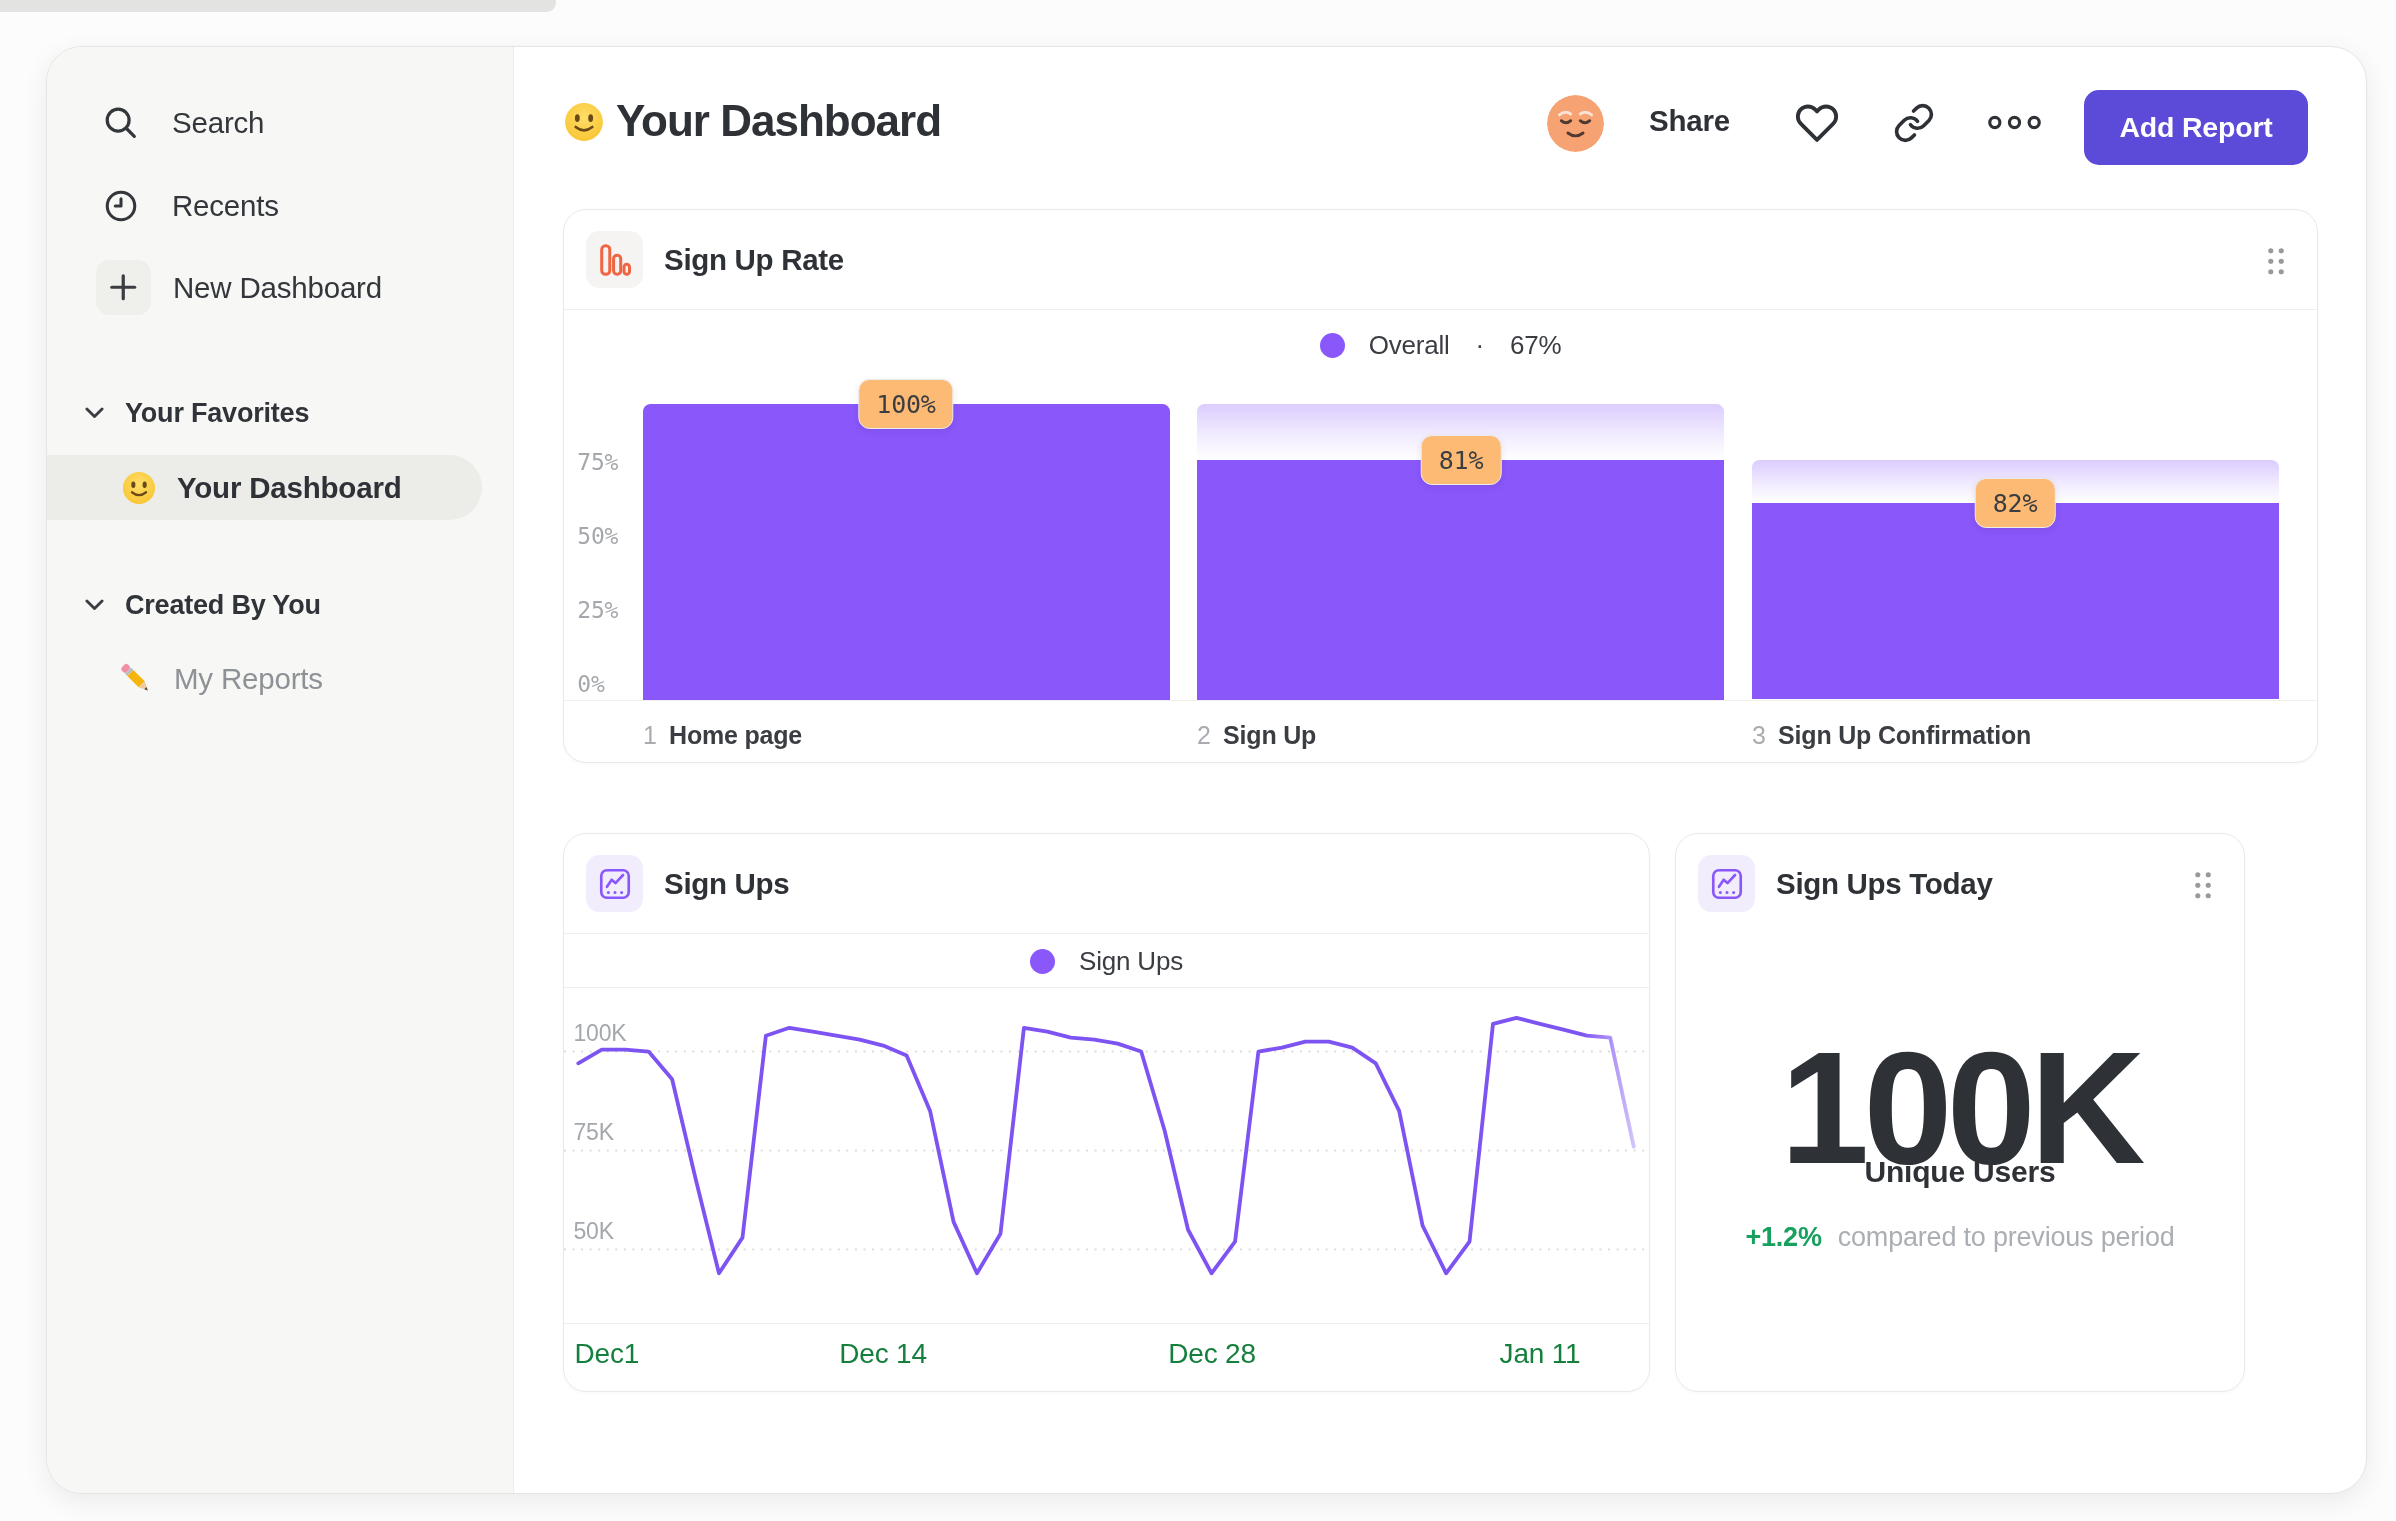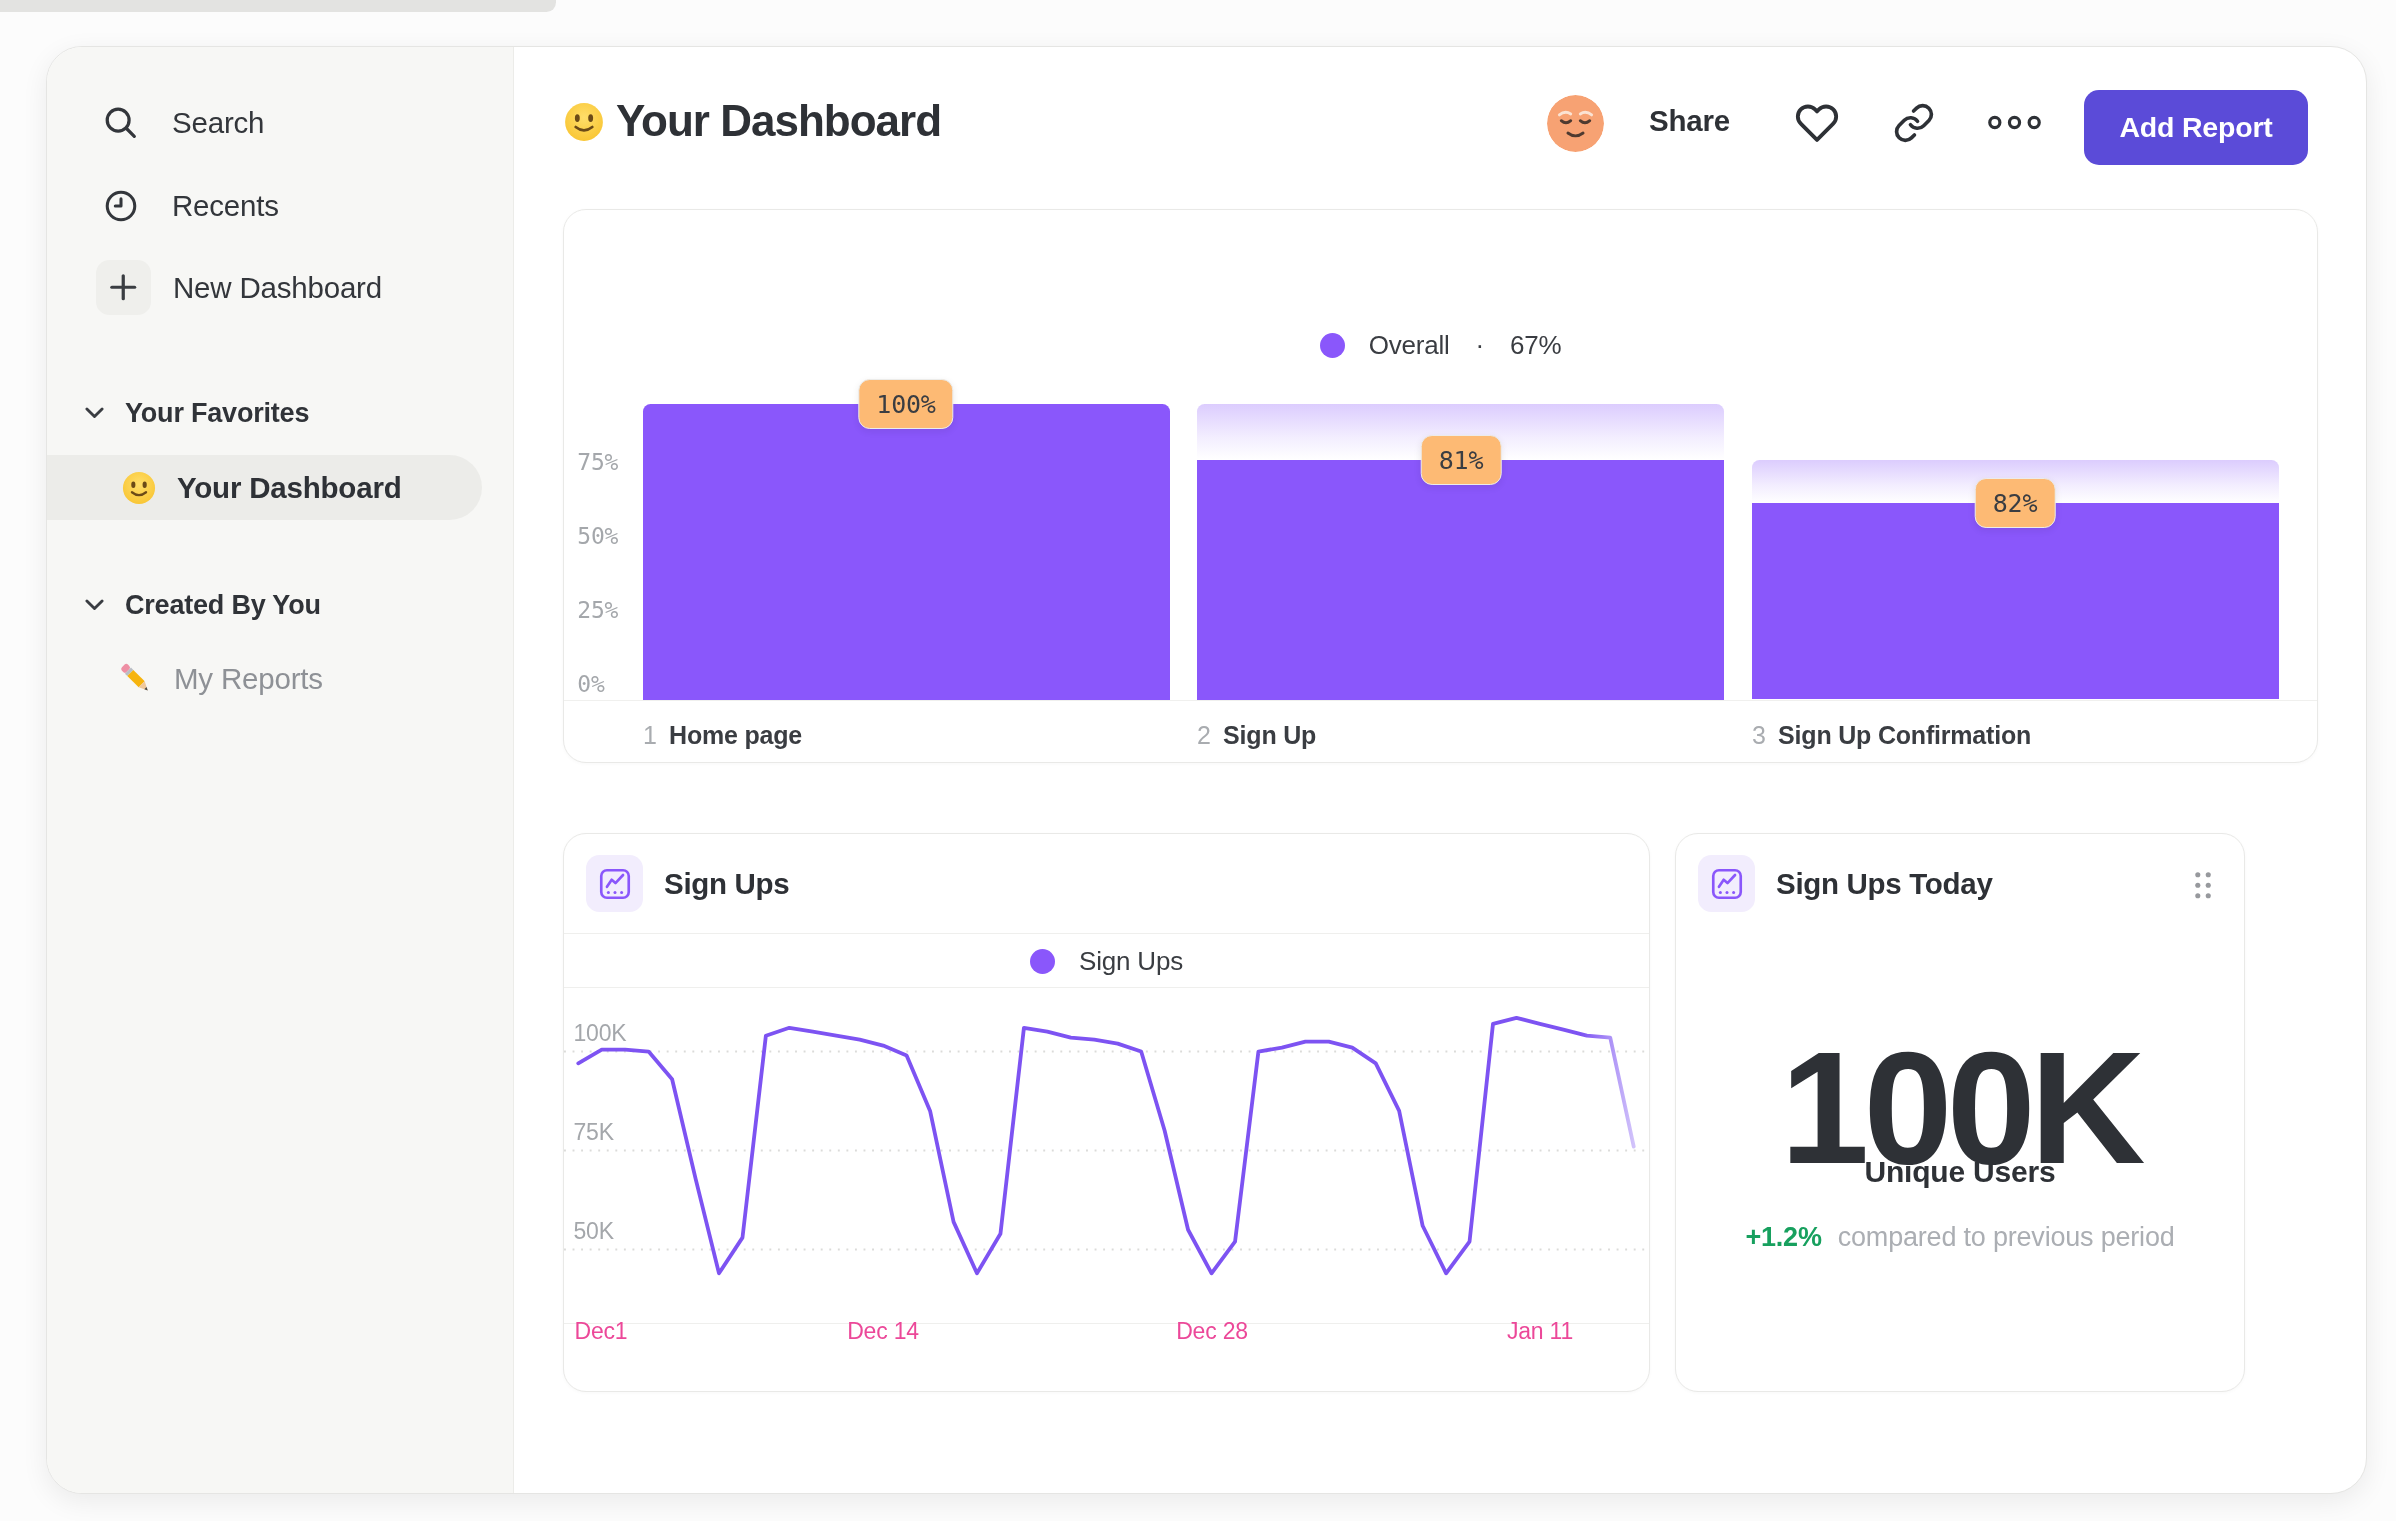--- a/index.html
+++ b/index.html
@@ -69,21 +69,21 @@
              font-size:25px; color:#3A3D42; white-space:nowrap; }
   .f-base { position:absolute; left:0; right:0; height:0; border-top:1.4px solid #F0F0EE; }
   .f-step { position:absolute; display:flex; align-items:baseline; gap:12.4px; }
   .f-step-num { font-size:25px; color:#A9ACB0; }
   .f-step-name { font-size:25px; font-weight:600; color:#3A3D42; }
 
   
   .l-div { position:absolute; left:0; right:0; height:0; border-top:1.4px solid #EFEFED; }
   #line-svg { position:absolute; left:0; top:154px; }
   .l-ylabel { position:absolute; left:9.5px; font-size:23px; color:#A4A7AB; }
-  .l-xlabel { position:absolute; top:484px; font-size:23px; color:#ec4899; white-space:nowrap; }
+  .l-xlabel { position:absolute; top:504px; font-size:28px; color:#15803d; white-space:nowrap; }
 
   
   .stat-number { position:absolute; left:0; right:0; top:194px; text-align:center; font-size:160px; line-height:1;
                  font-weight:700; letter-spacing:-5.7px; color:#2E3136; }
   .stat-label { position:absolute; left:0; right:0; top:321px; text-align:center; font-size:30px; font-weight:600; color:#2E3136; }
   .stat-delta-row { position:absolute; left:0; right:0; top:388px; display:flex; justify-content:center; align-items:baseline; gap:16px; }
   .stat-delta { font-size:27px; font-weight:700; color:#17A05E; }
   .stat-note { font-size:27px; color:#ABAEB3; }
 </style>
 </head>
@@ -203,20 +203,38 @@
 
     <svg class="hdr-icon" style="left:1940px; top:68px;" width="55" height="15" viewBox="0 0 58 16">
       <circle cx="8" cy="8" r="5.4" fill="none" stroke="#2E3136" stroke-width="3.4"></circle>
       <circle cx="29" cy="8" r="5.4" fill="none" stroke="#2E3136" stroke-width="3.4"></circle>
       <circle cx="50" cy="8" r="5.4" fill="none" stroke="#2E3136" stroke-width="3.4"></circle>
     </svg>
 
     <button class="add-report">Add Report</button>
 
     <section class="card card-funnel">
+      <div class="card-head bordered">
+        <div class="icon-box orange">
+          <svg width="36" height="36" viewBox="0 0 38 38">
+            <rect x="5" y="4" width="8.5" height="30" rx="4" fill="none" stroke="#EE6644" stroke-width="3.2"></rect>
+            <rect x="17.5" y="14" width="7.5" height="20" rx="3.5" fill="none" stroke="#EE6644" stroke-width="3.2"></rect>
+            <rect x="28.5" y="23.5" width="5.8" height="10.5" rx="2.9" fill="none" stroke="#EE6644" stroke-width="3.2"></rect>
+          </svg>
+        </div>
+        <div class="card-title">Sign Up Rate</div>
+        <svg class="drag-handle" width="21" height="28.5" viewBox="0 0 22 30">
+          <circle cx="5" cy="4" r="2.7" fill="#97999D"></circle>
+            <circle cx="16" cy="4" r="2.7" fill="#97999D"></circle>
+          <circle cx="5" cy="15" r="2.7" fill="#97999D"></circle>
+            <circle cx="16" cy="15" r="2.7" fill="#97999D"></circle>
+          <circle cx="5" cy="26" r="2.7" fill="#97999D"></circle>
+            <circle cx="16" cy="26" r="2.7" fill="#97999D"></circle>
+        </svg>
+      </div>
 
       <div class="legend-row" style="top:114px; height:42px;">
         <span class="legend-dot"></span>
         <span class="legend-text">Overall</span>
         <span class="legend-sep">·</span>
         <span class="legend-text">67%</span>
       </div>
 
       <div id="funnel-plot">
           <div class="f-tick" style="top: 239px;">75%</div>

